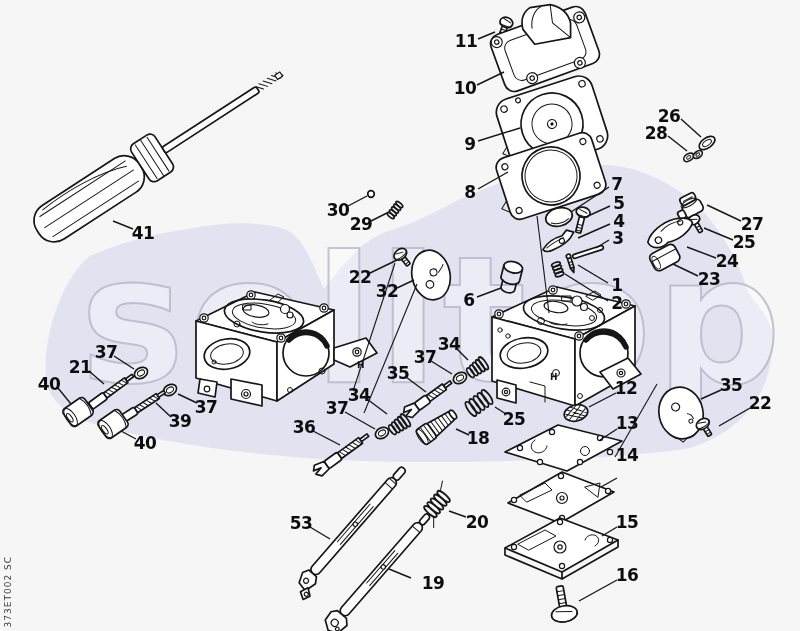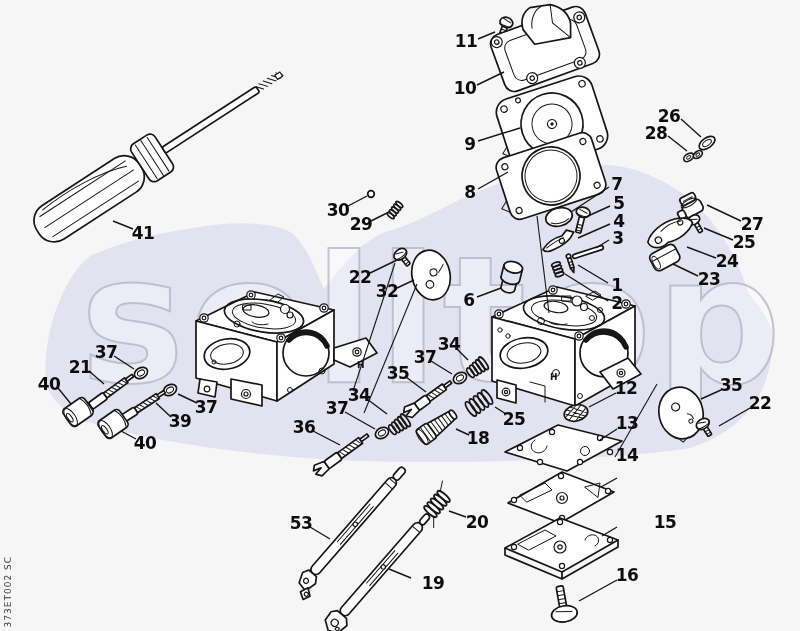--- a/index.html
+++ b/index.html
@@ -559,21 +559,21 @@
       <div class="callout" style="left: 359px; top: 395px;">34</div>
       <div class="callout" style="left: 337px; top: 408px;">37</div>
       <div class="callout" style="left: 304px; top: 427px;">36</div>
       <div class="callout" style="left: 478px; top: 438px;">18</div>
       <div class="callout" style="left: 514px; top: 419px;">25</div>
       <div class="callout" style="left: 626px; top: 388px;">12</div>
       <div class="callout" style="left: 627px; top: 423px;">13</div>
       <div class="callout" style="left: 731px; top: 385px;">35</div>
       <div class="callout" style="left: 760px; top: 403px;">22</div>
       <div class="callout" style="left: 627px; top: 455px;">14</div>
-      <div class="callout" style="left: 665px; top: 522px; text-align: right;">15</div>
+      <div class="callout" style="left: 627px; top: 522px; text-align: right;">15</div>
       <div class="callout" style="left: 627px; top: 575px;">16</div>
       <div class="callout" style="left: 301px; top: 523px;">53</div>
       <div class="callout" style="left: 477px; top: 522px;">20</div>
       <div class="callout" style="left: 421px; top: 583px; margin-left: 12px;">19</div>
     </div>
 
 <div id="code-label">373ET002 SC</div>
 </div>
 
 </body></html>

